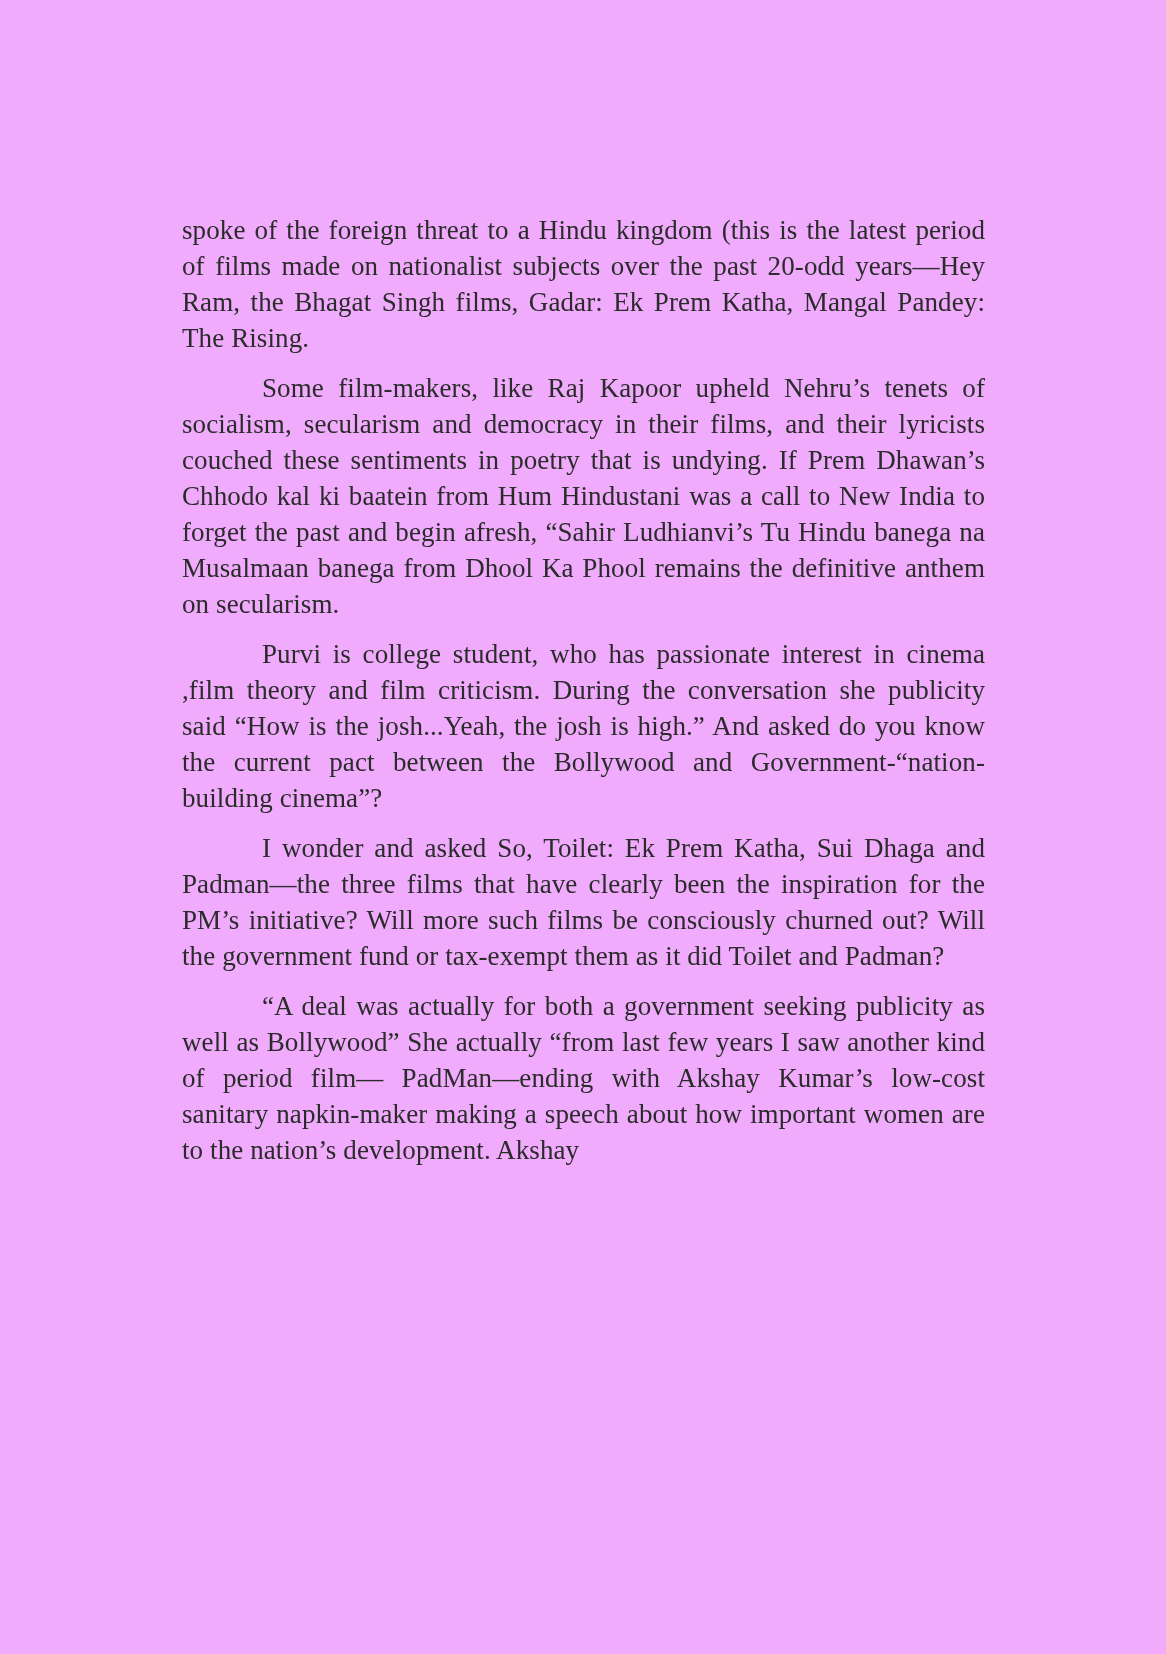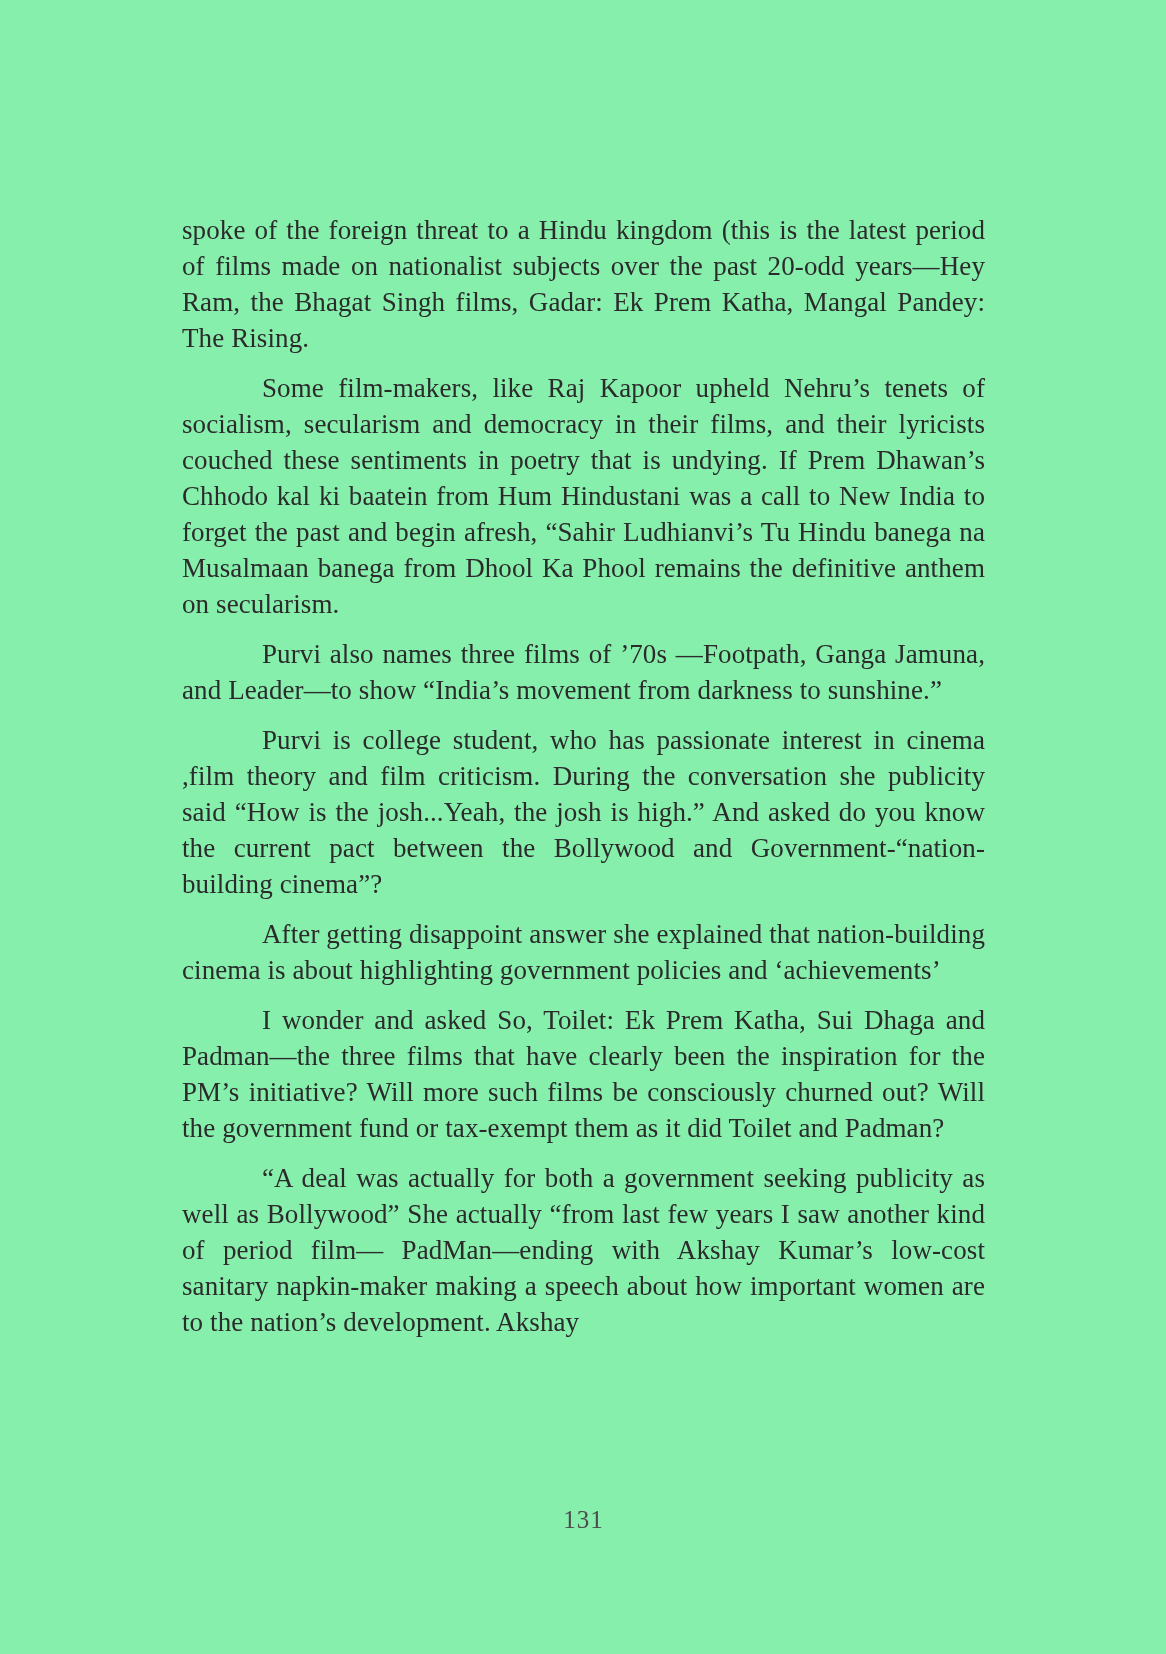--- a/index.html
+++ b/index.html
@@ -4,21 +4,21 @@
 <style>
   html, body {
     margin: 0;
     padding: 0;
     background: #ffffff;
   }
   .page {
     position: relative;
     width: 1166px;
     height: 1654px;
-    background: #86efac;
+    background: #f0abfc;
     font-family: "Liberation Serif", "DejaVu Serif", serif;
     color: #2b2b2b;
     overflow: hidden;
   }
   .text-block {
     position: absolute;
     top: 212px;
     left: 182px;
     width: 803px;
     font-size: 27px;
@@ -44,21 +44,18 @@
     letter-spacing: 1px;
   }
 </style>
 </head>
 <body>
 
 <div class="page">
   <div class="text-block">
     <p class="para continued">spoke of the foreign threat to a Hindu kingdom (this is the latest period of films made on nationalist subjects over the past 20-odd years—Hey Ram, the Bhagat Singh films, Gadar: Ek Prem Katha, Mangal Pandey: The Rising.</p>
     <p class="para">Some film-makers, like Raj Kapoor upheld Nehru’s tenets of socialism, secularism and democracy in their films, and their lyricists couched these sentiments in poetry that is undying. If Prem Dhawan’s Chhodo kal ki baatein from Hum Hindustani was a call to New India to forget the past and begin afresh, “Sahir Ludhianvi’s Tu Hindu banega na Musalmaan banega from Dhool Ka Phool remains the definitive anthem on secularism.</p>
-    <p class="para">Purvi also names three films of ’70s —Footpath, Ganga Jamuna, and Leader—to show “India’s movement from darkness to sunshine.”</p>
     <p class="para">Purvi is college student, who has passionate interest in cinema ,film theory and film criticism. During the conversation she publicity said “How is the josh...Yeah, the josh is high.” And asked do you know the current pact between the Bollywood and Government-“nation-building cinema”?</p>
-    <p class="para">After getting disappoint answer she explained that nation-building cinema is about highlighting government policies and ‘achievements’</p>
     <p class="para">I wonder and asked So, Toilet: Ek Prem Katha, Sui Dhaga and Padman—the three films that have clearly been the inspiration for the PM’s initiative? Will more such films be consciously churned out? Will the government fund or tax-exempt them as it did Toilet and Padman?</p>
     <p class="para">“A deal was actually for both a government seeking publicity as well as Bollywood” She actually “from last few years I saw another kind of period film— PadMan—ending with Akshay Kumar’s low-cost sanitary napkin-maker making a speech about how important women are to the nation’s development. Akshay</p>
   </div>
 
-  <div class="page-number">131</div>
 </div>
 
 </body></html>

